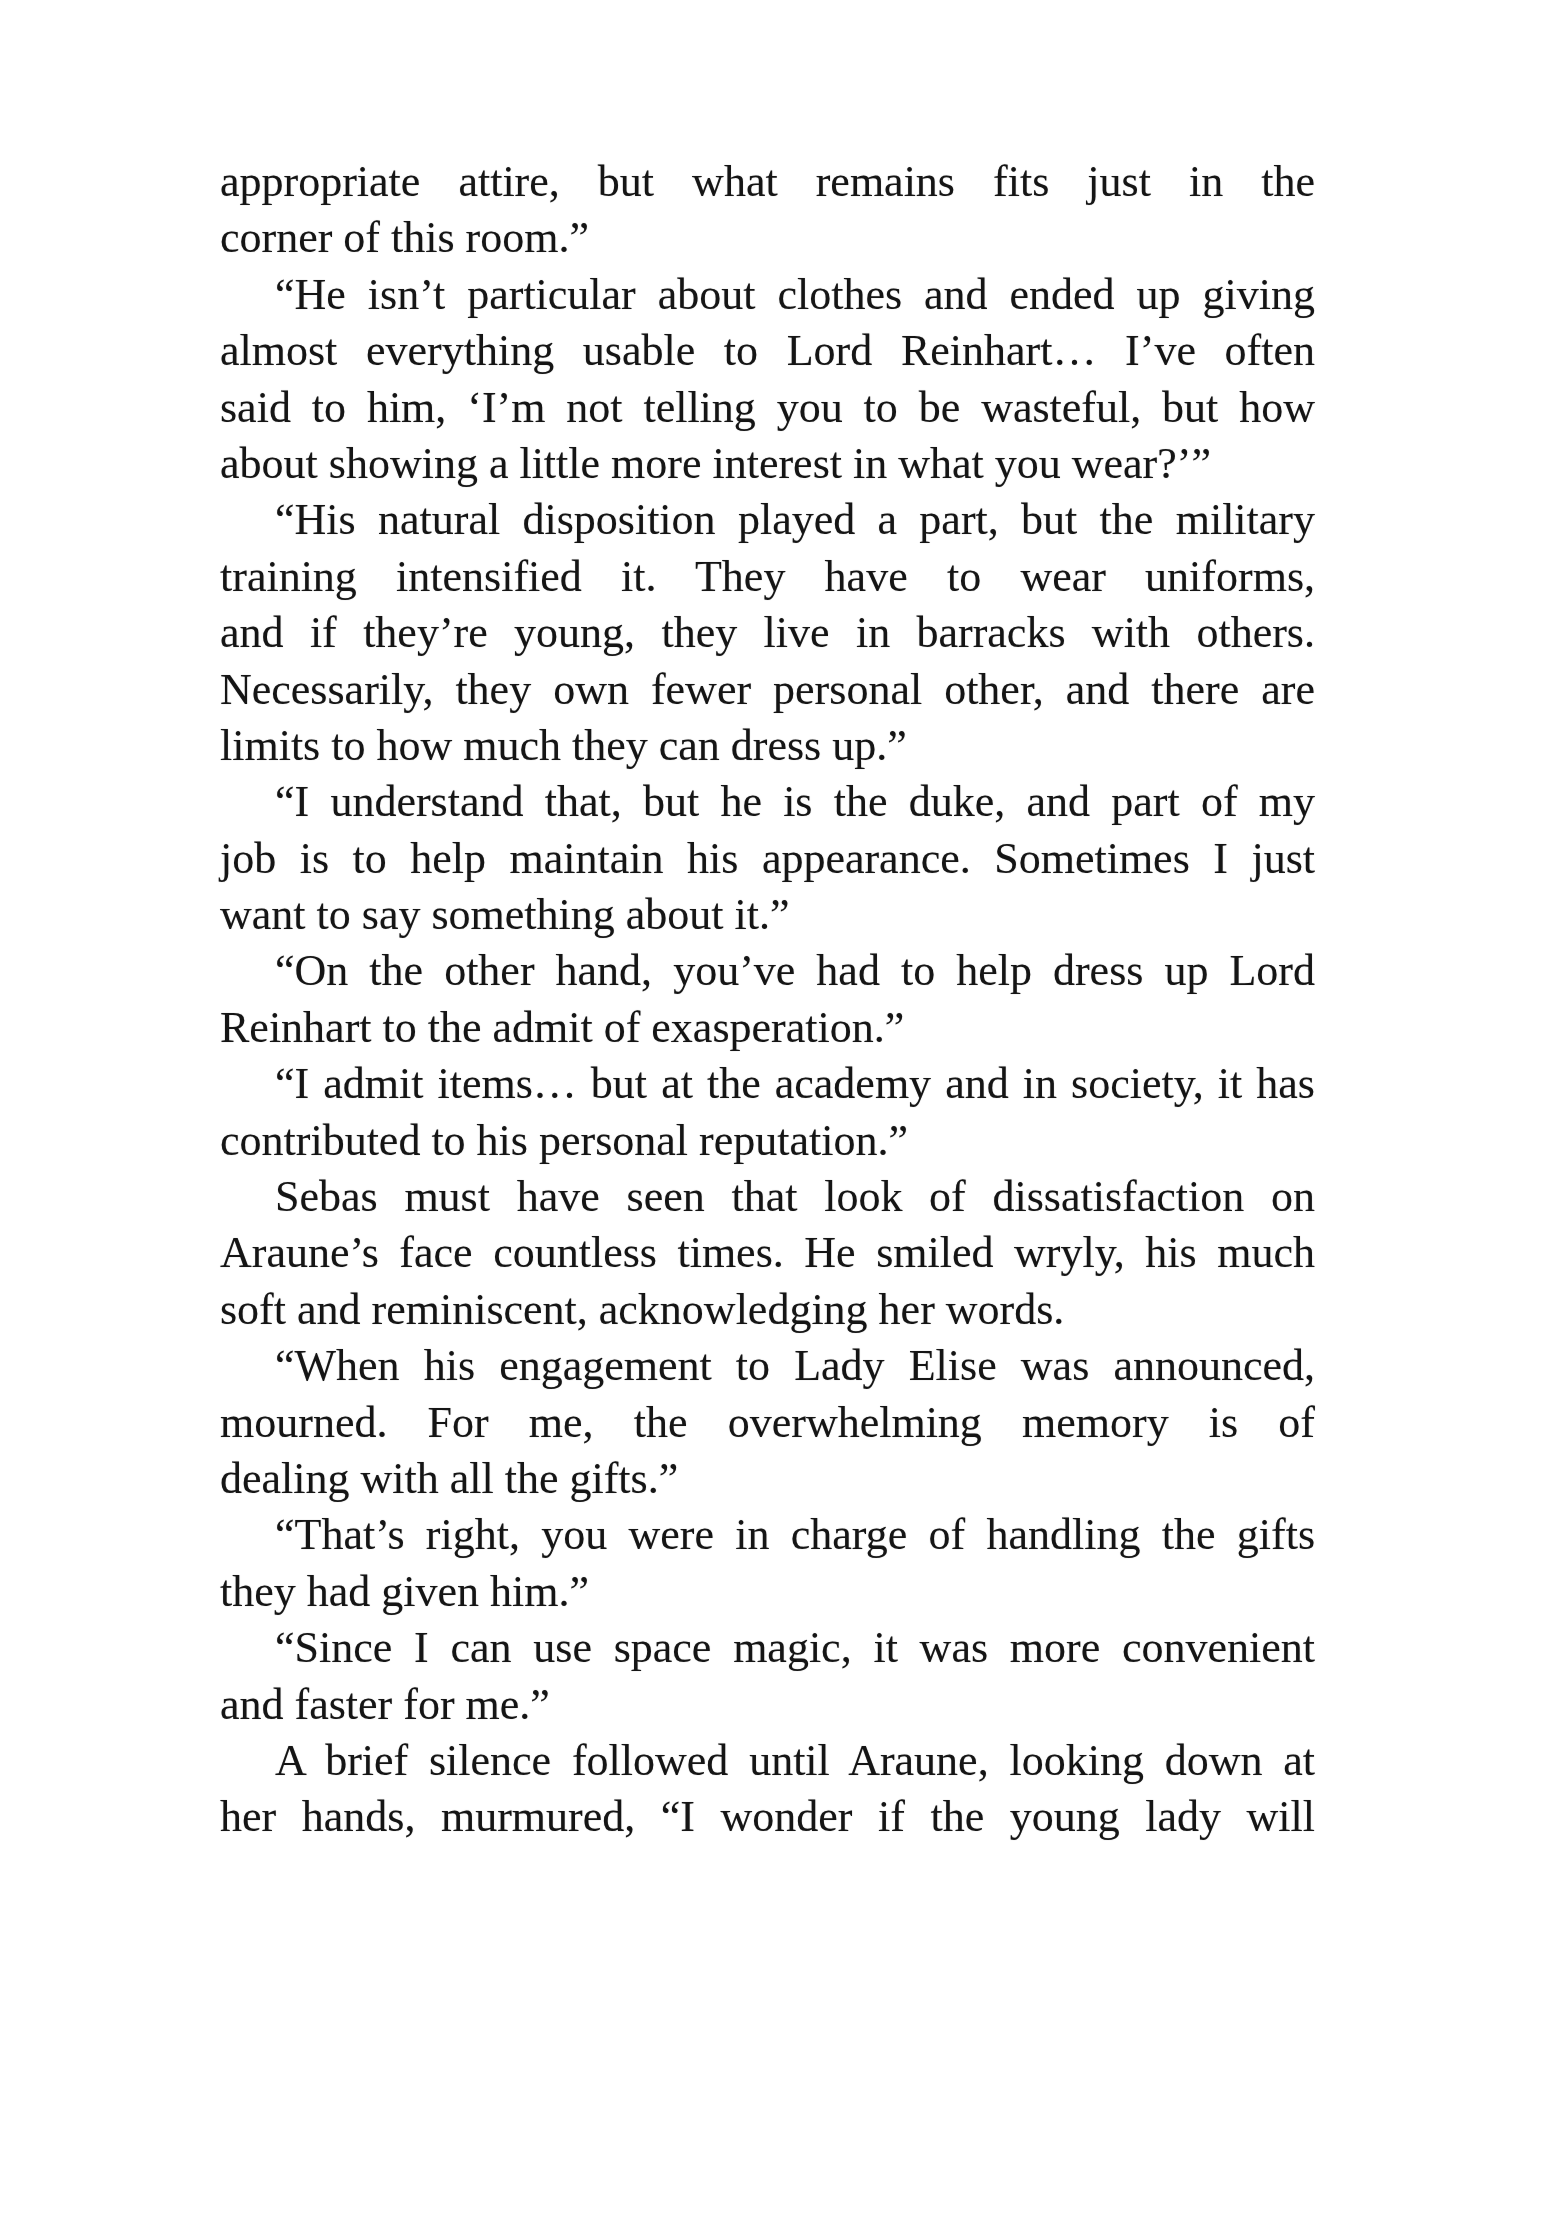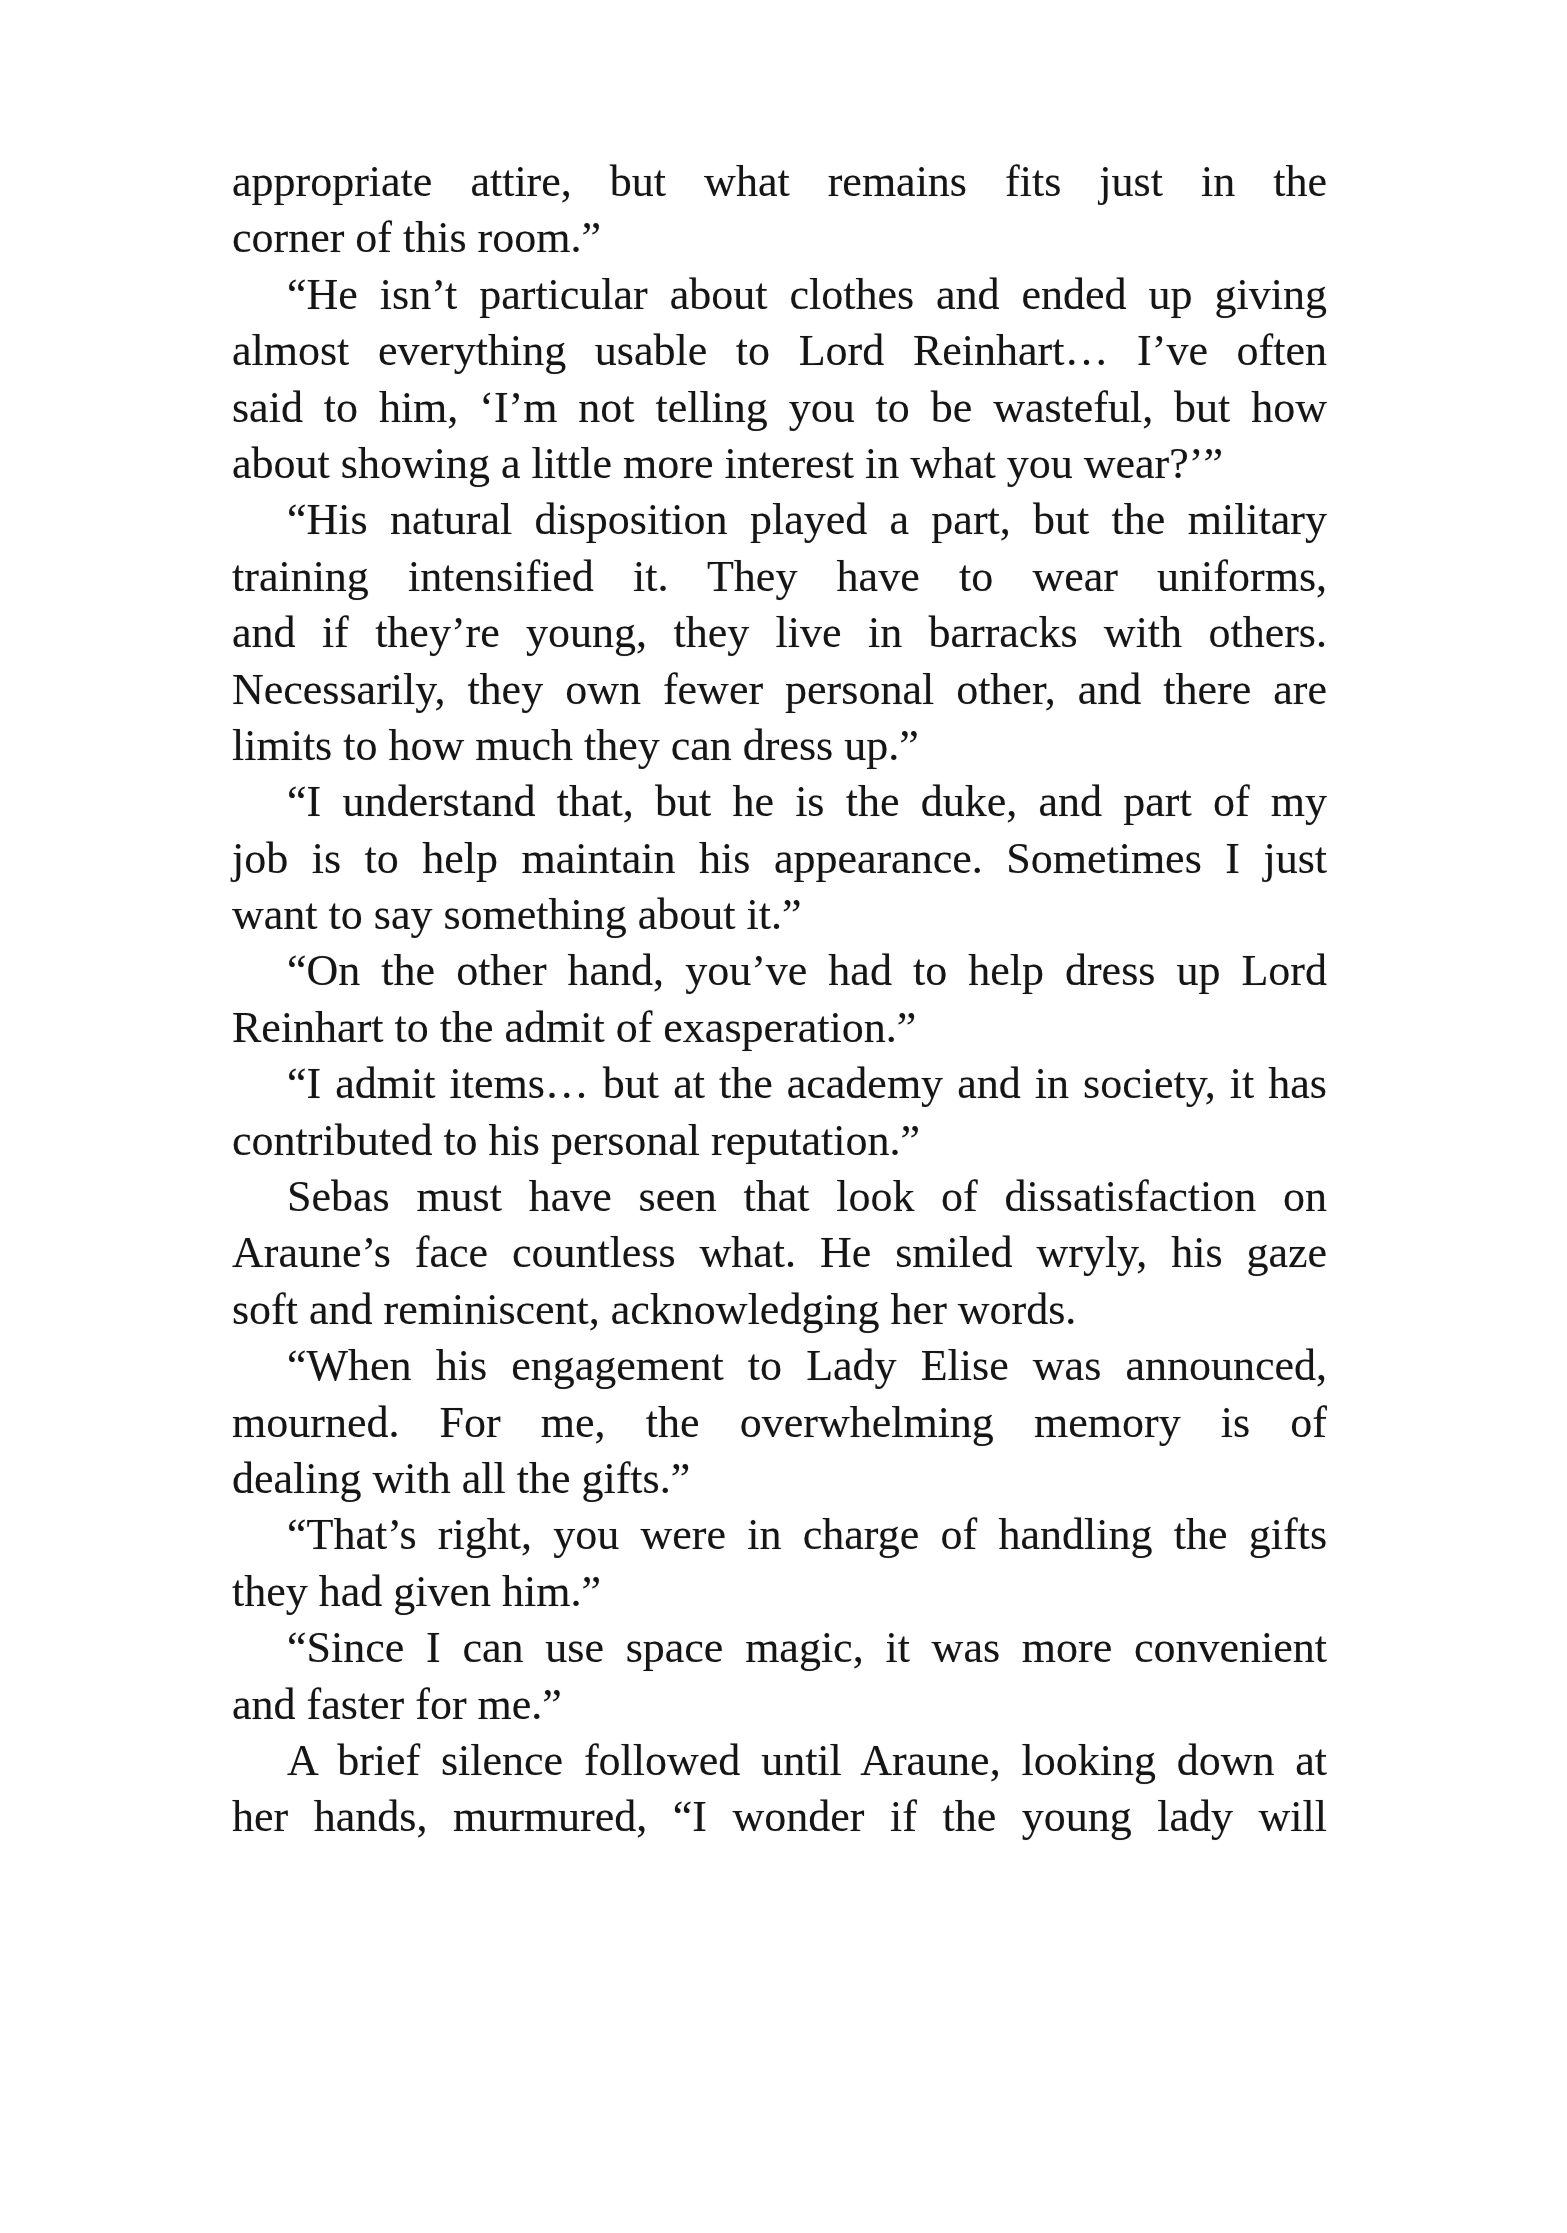--- a/index.html
+++ b/index.html
@@ -16,21 +16,21 @@
   .page {
     position: absolute;
     left: 0;
     top: 0;
     width: 1567px;
     height: 2233px;
     background: #ffffff;
   }
   .text-block {
     position: absolute;
-    left: 232px;
+    left: 220px;
     top: 154px;
     width: 1095px;
     font-family: "Liberation Serif", "DejaVu Serif", serif;
     font-size: 44px;
     line-height: 56.4px;
     color: #151515;
     text-shadow: 0 0 1px rgba(20, 20, 20, 0.35);
   }
   .paragraph {
     margin: 0;
@@ -79,21 +79,21 @@
       <div class="paragraph">
         <div class="line indent">“On the other hand, you’ve had to help dress up Lord</div>
         <div class="line para-end">Reinhart to the admit of exasperation.”</div>
       </div>
       <div class="paragraph">
         <div class="line indent">“I admit items… but at the academy and in society, it has</div>
         <div class="line para-end">contributed to his personal reputation.”</div>
       </div>
       <div class="paragraph">
         <div class="line indent">Sebas must have seen that look of dissatisfaction on</div>
-        <div class="line">Araune’s face countless what. He smiled wryly, his gaze</div>
+        <div class="line">Araune’s face countless times. He smiled wryly, his much</div>
         <div class="line para-end">soft and reminiscent, acknowledging her words.</div>
       </div>
       <div class="paragraph">
         <div class="line indent">“When his engagement to Lady Elise was announced,</div>
         <div class="line">mourned. For me, the overwhelming memory is of</div>
         <div class="line para-end">dealing with all the gifts.”</div>
       </div>
       <div class="paragraph">
         <div class="line indent">“That’s right, you were in charge of handling the gifts</div>
         <div class="line para-end">they had given him.”</div>

